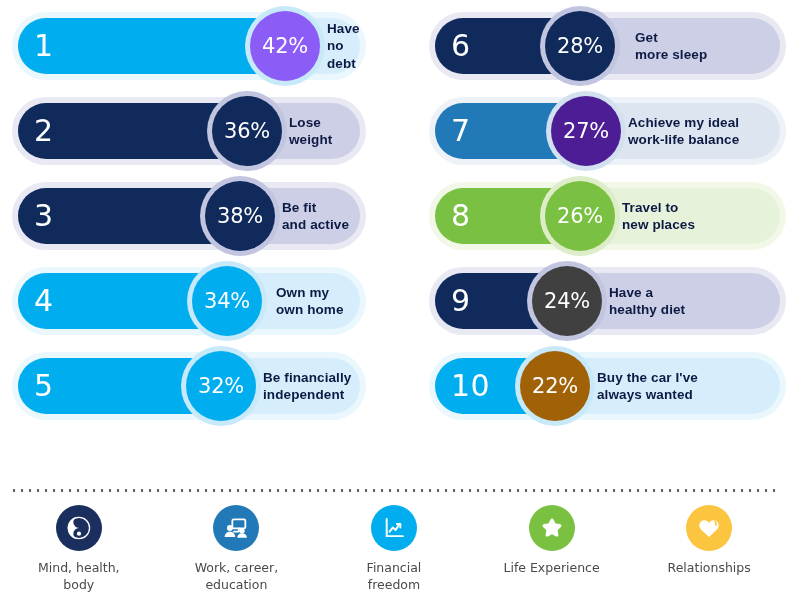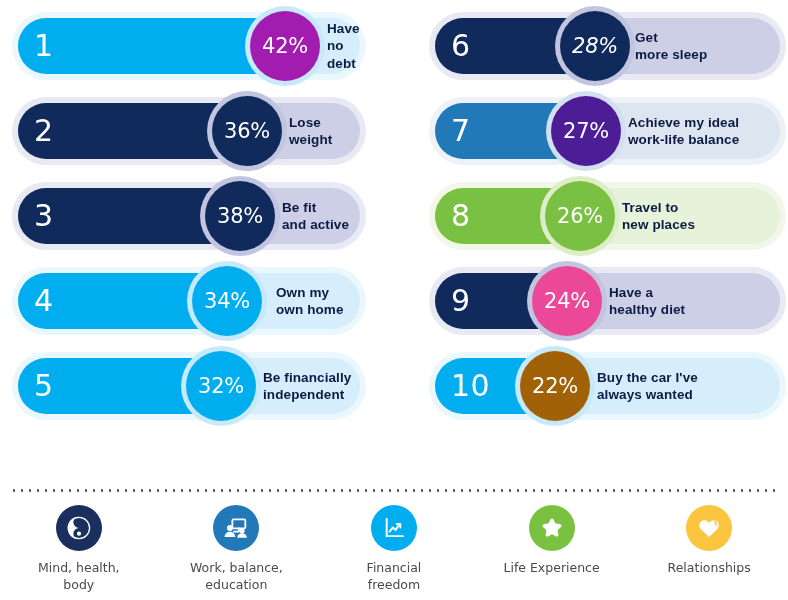--- a/index.html
+++ b/index.html
@@ -106,21 +106,21 @@
 <body>
 
 <div id="chart-area">
     <div class="goal-row col-left" style="top: 18px;">
       <div class="track-halo" style="background: rgb(234, 247, 253);"></div>
       <div class="track" style="background: rgb(214, 238, 251);"></div>
       <div class="fill" style="width: 267px; background: rgb(0, 174, 239);"></div>
       <div class="rank">1</div>
       <div class="pct-bubble" style="left: 232px;">
         <div class="pct-ring" style="background: rgb(199, 233, 249);"></div>
-        <div class="pct-core" style="background: #a21caf;">
+        <div class="pct-core" style="background: #8b5cf6;">
           <span class="pct-text">42%</span>
         </div>
       </div>
       <div class="goal-label" style="left: 309px;">Have
 no debt</div>
     </div>
     <div class="goal-row col-left" style="top: 103px;">
       <div class="track-halo" style="background: rgb(232, 233, 243);"></div>
       <div class="track" style="background: rgb(205, 207, 230);"></div>
       <div class="fill" style="width: 229px; background: rgb(17, 42, 92);"></div>
@@ -174,21 +174,21 @@
         </div>
       </div>
       <div class="goal-label" style="left: 245px;">Be financially
 independent</div>
     </div>
     <div class="goal-row col-right" style="top: 18px;">
       <div class="track-halo" style="background: rgb(232, 233, 243);"></div>
       <div class="track" style="background: rgb(205, 207, 230);"></div>
       <div class="fill" style="width: 158px; background: rgb(17, 42, 92);"></div>
       <div class="rank">6</div>
-      <div class="pct-bubble" style="left: 125px; font-style: italic;">
+      <div class="pct-bubble" style="left: 110px;">
         <div class="pct-ring" style="background: rgb(194, 197, 224);"></div>
         <div class="pct-core" style="background: rgb(17, 42, 92);">
           <span class="pct-text">28%</span>
         </div>
       </div>
       <div class="goal-label" style="left: 200px;">Get
 more sleep</div>
     </div>
     <div class="goal-row col-right" style="top: 103px;">
       <div class="track-halo" style="background: rgb(237, 242, 248);"></div>
@@ -218,21 +218,21 @@
       <div class="goal-label" style="left: 187px;">Travel to
 new places</div>
     </div>
     <div class="goal-row col-right" style="top: 273px;">
       <div class="track-halo" style="background: rgb(232, 233, 243);"></div>
       <div class="track" style="background: rgb(205, 207, 230);"></div>
       <div class="fill" style="width: 132px; background: rgb(17, 42, 92);"></div>
       <div class="rank">9</div>
       <div class="pct-bubble" style="left: 97px;">
         <div class="pct-ring" style="background: rgb(194, 197, 224);"></div>
-        <div class="pct-core" style="background: #ec4899;">
+        <div class="pct-core" style="background: #404040;">
           <span class="pct-text">24%</span>
         </div>
       </div>
       <div class="goal-label" style="left: 174px;">Have a
 healthy diet</div>
     </div>
     <div class="goal-row col-right" style="top: 358px;">
       <div class="track-halo" style="background: rgb(234, 247, 253);"></div>
       <div class="track" style="background: rgb(214, 238, 251);"></div>
       <div class="fill" style="width: 120px; background: rgb(0, 174, 239);"></div>
@@ -267,21 +267,21 @@
       <div class="legend-icon" style="background: rgb(34, 121, 184);">
         <svg viewBox="0 0 32 32" width="26" height="26" aria-hidden="true">
           <rect x="11.5" y="5.5" width="16" height="11" rx="1.6" fill="none" stroke="#ffffff" stroke-width="2.2"></rect>
           <path d="M19.5 16.5v4M19.5 20.5h-6" stroke="#ffffff" stroke-width="2.2" fill="none" stroke-linecap="round"></path>
           <circle cx="8.5" cy="16" r="3.6" fill="#ffffff"></circle>
           <path d="M2 27c0-4 3-6.4 6.5-6.4S15 23 15 27z" fill="#ffffff"></path>
           <circle cx="23.5" cy="19.5" r="3.2" fill="#ffffff"></circle>
           <path d="M17.6 28c0-3.4 2.7-5.4 5.9-5.4S29.4 24.6 29.4 28z" fill="#ffffff"></path>
         </svg>
       </div>
-      <div class="legend-label">Work, balance,
+      <div class="legend-label">Work, career,
 education</div>
     </div>
     <div class="legend-item">
       <div class="legend-icon" style="background: rgb(0, 174, 239);">
         <svg viewBox="0 0 32 32" width="26" height="26" aria-hidden="true">
           <path d="M7 5v21h20" stroke="#ffffff" stroke-width="2.4" fill="none" stroke-linecap="round"></path>
           <path d="M10.5 20.5l4-5 3.5 3 4.5-7" stroke="#ffffff" stroke-width="2.4" fill="none" stroke-linecap="round" stroke-linejoin="round"></path>
           <path d="M19.5 11h4.3v4.3" stroke="#ffffff" stroke-width="2.4" fill="none" stroke-linecap="round" stroke-linejoin="round"></path>
         </svg>
       </div>

